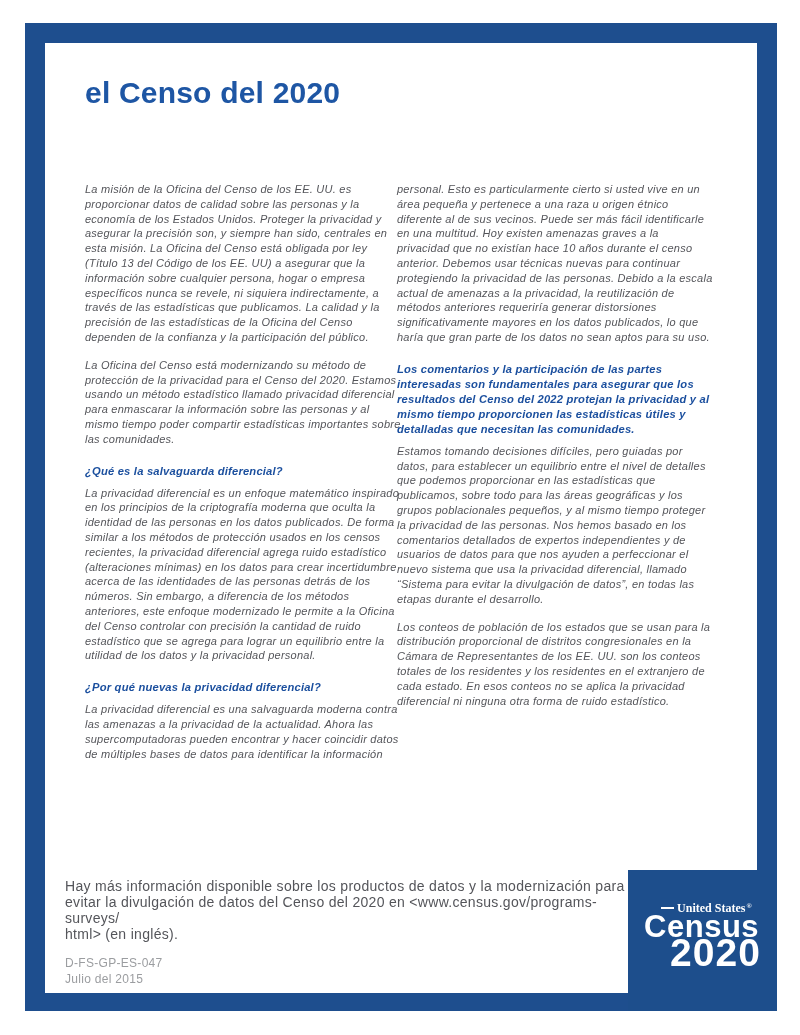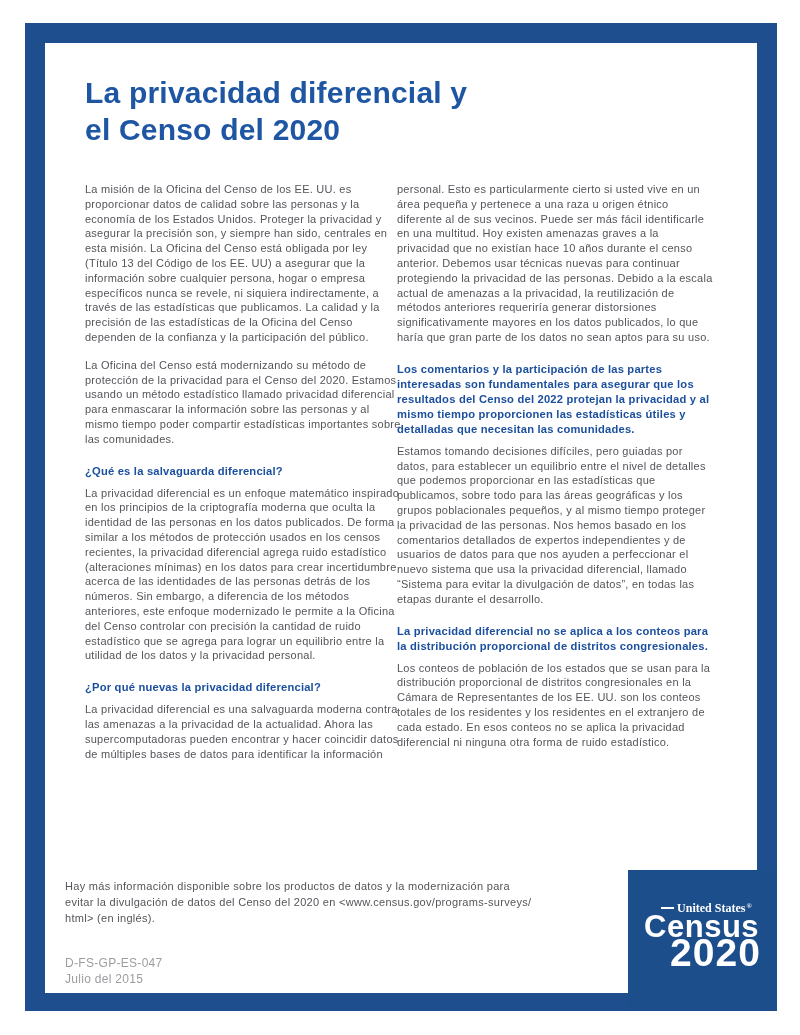--- a/index.html
+++ b/index.html
@@ -15,32 +15,32 @@
     position:absolute; left:45px; top:43px; width:712px; height:950px;
     background:#ffffff;
   }
   .doc-title {
     position:absolute; left:85px; top:74px; width:600px;
     font-size:30px; line-height:37px; font-weight:bold; color:#1E56A4;
     letter-spacing:0.2px;
   }
   .col {
     position:absolute; top:182px; width:316px;
-    font-size:11px; line-height:14.8px; color:#54555A; letter-spacing:0.25px;
+    font-size:11px; line-height:14.8px; color:#54555A; letter-spacing:0.25px;font-style:italic;
   }
   .col-left  { left:85px; }
   .col-right { left:397px; }
   .col p { margin:0 0 13px 0; }
   .blue-heading {
     color:#1B4F9E; font-weight:bold; font-size:11.2px; line-height:15px;
     margin:17px 0 7px 0; letter-spacing:0.2px;
   }
   .footer-info {
     position:absolute; left:65px; top:878px; width:565px;
-    font-size:11px; line-height:16px; color:#54555A; letter-spacing:0.3px;
+    font-size:14px; line-height:16px; color:#54555A; letter-spacing:0.3px;
   }
   .footer-codes {
     position:absolute; left:65px; top:956px;
     font-size:12px; line-height:15.5px; color:#9B9DA0; letter-spacing:0.3px;
   }
   .logo-box {
     position:absolute; left:628px; top:870px; width:149px; height:141px;
     background:#1D4E8C; display:flex; align-items:center; justify-content:center;
   }
   .logo-mark { color:#ffffff; margin-top:-14px; }
@@ -62,38 +62,36 @@
 </style>
 </head>
 <body>
 
 <div class="page">
 
   <div class="frame-outer"></div>
   <div class="frame-inner"></div>
 
   <div class="doc-title">
-    <div>La privacidad diferencial y</div>
     <div>el Censo del 2020</div>
   </div>
 
   <div class="col col-left">
     <p>La misión de la Oficina del Censo de los EE. UU. es proporcionar datos de calidad sobre las personas y la economía de los Estados Unidos. Proteger la privacidad y asegurar la precisión son, y siempre han sido, centrales en esta misión. La Oficina del Censo está obligada por ley (Título 13 del Código de los EE. UU) a asegurar que la información sobre cualquier persona, hogar o empresa específicos nunca se revele, ni siquiera indirectamente, a través de las estadísticas que publicamos. La calidad y la precisión de las estadísticas de la Oficina del Censo dependen de la confianza y la participación del público.</p>
     <p>La Oficina del Censo está modernizando su método de protección de la privacidad para el Censo del 2020. Estamos usando un método estadístico llamado privacidad diferencial para enmascarar la información sobre las personas y al mismo tiempo poder compartir estadísticas importantes sobre las comunidades.</p>
     <div class="blue-heading">¿Qué es la salvaguarda diferencial?</div>
     <p>La privacidad diferencial es un enfoque matemático inspirado en los principios de la criptografía moderna que oculta la identidad de las personas en los datos publicados. De forma similar a los métodos de protección usados en los censos recientes, la privacidad diferencial agrega ruido estadístico (alteraciones mínimas) en los datos para crear incertidumbre acerca de las identidades de las personas detrás de los números. Sin embargo, a diferencia de los métodos anteriores, este enfoque modernizado le permite a la Oficina del Censo controlar con precisión la cantidad de ruido estadístico que se agrega para lograr un equilibrio entre la utilidad de los datos y la privacidad personal.</p>
     <div class="blue-heading">¿Por qué nuevas la privacidad diferencial?</div>
     <p>La privacidad diferencial es una salvaguarda moderna contra las amenazas a la privacidad de la actualidad. Ahora las supercomputadoras pueden encontrar y hacer coincidir datos de múltiples bases de datos para identificar la información</p>
   </div>
 
   <div class="col col-right">
     <p>personal. Esto es particularmente cierto si usted vive en un área pequeña y pertenece a una raza u origen étnico diferente al de sus vecinos. Puede ser más fácil identificarle en una multitud. Hoy existen amenazas graves a la privacidad que no existían hace 10 años durante el censo anterior. Debemos usar técnicas nuevas para continuar protegiendo la privacidad de las personas. Debido a la escala actual de amenazas a la privacidad, la reutilización de métodos anteriores requeriría generar distorsiones significativamente mayores en los datos publicados, lo que haría que gran parte de los datos no sean aptos para su uso.</p>
     <div class="blue-heading">Los comentarios y la participación de las partes interesadas son fundamentales para asegurar que los resultados del Censo del 2022 protejan la privacidad y al mismo tiempo proporcionen las estadísticas útiles y detalladas que necesitan las comunidades.</div>
     <p>Estamos tomando decisiones difíciles, pero guiadas por datos, para establecer un equilibrio entre el nivel de detalles que podemos proporcionar en las estadísticas que publicamos, sobre todo para las áreas geográficas y los grupos poblacionales pequeños, y al mismo tiempo proteger la privacidad de las personas. Nos hemos basado en los comentarios detallados de expertos independientes y de usuarios de datos para que nos ayuden a perfeccionar el nuevo sistema que usa la privacidad diferencial, llamado “Sistema para evitar la divulgación de datos”, en todas las etapas durante el desarrollo.</p>
-    <div class="blue-heading">La privacidad diferencial no se aplica a los conteos para la distribución proporcional de distritos congresionales.</div>
     <p>Los conteos de población de los estados que se usan para la distribución proporcional de distritos congresionales en la Cámara de Representantes de los EE. UU. son los conteos totales de los residentes y los residentes en el extranjero de cada estado. En esos conteos no se aplica la privacidad diferencial ni ninguna otra forma de ruido estadístico.</p>
   </div>
 
   <div class="footer-info">
     <div>Hay más información disponible sobre los productos de datos y la modernización para</div>
     <div>evitar la divulgación de datos del Censo del 2020 en &lt;www.census.gov/programs-surveys/</div>
     <div>html&gt; (en inglés).</div>
   </div>
 
   <div class="footer-codes">

